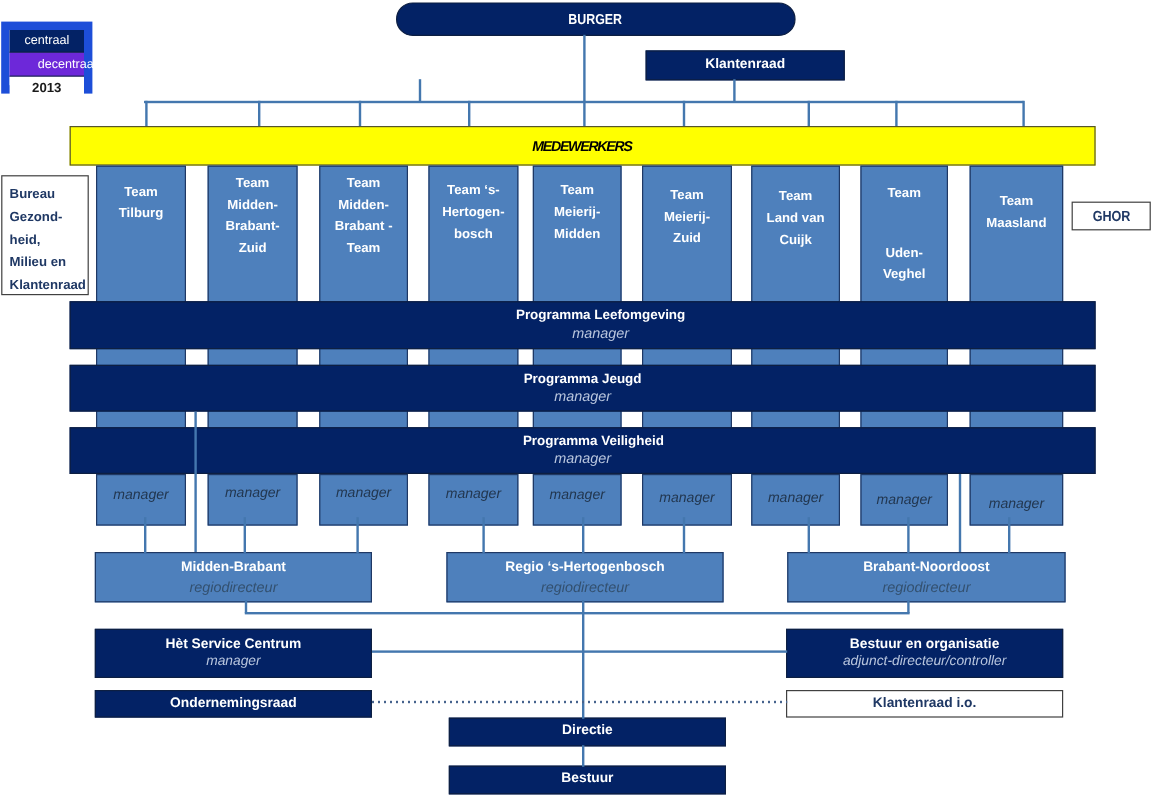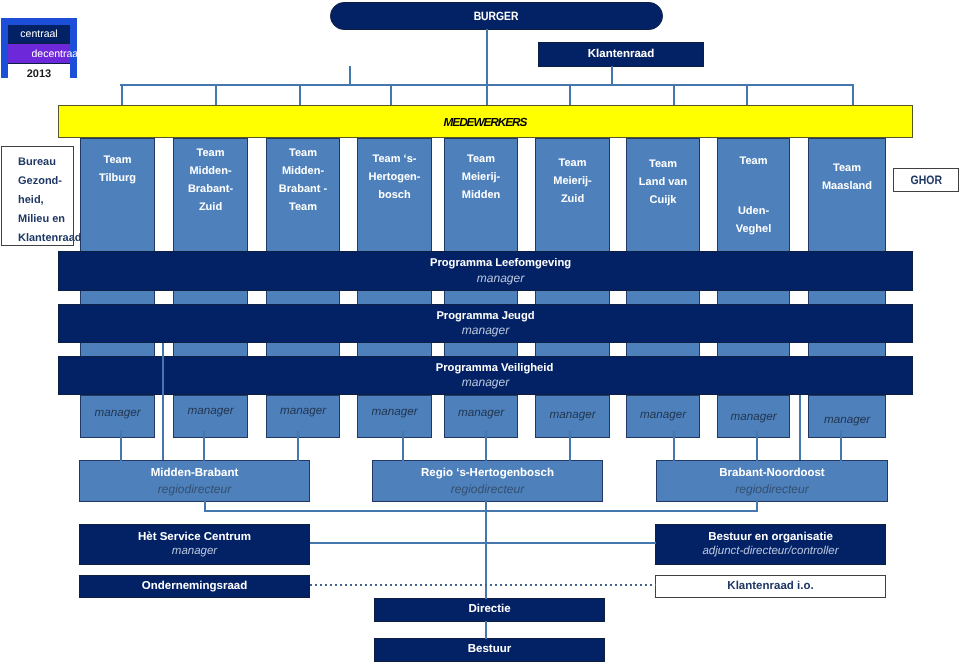--- a/index.html
+++ b/index.html
@@ -113,21 +113,21 @@
     </div>
     <div class="box mid teambox" style="left:717px;top:138px;width:73px;height:257px;justify-content:flex-start;padding-top:14px;">
       <div style="line-height: 17.9px;">Team</div>
       <div style="line-height: 17.9px; margin-top: 32px;">Uden-</div>
       <div style="line-height: 17.9px;">Veghel</div>
     </div>
     <div class="box mid teambox" style="left:808px;top:138px;width:78px;height:257px;justify-content:flex-start;padding-top:21px;">
       <div style="line-height: 17.9px;">Team</div>
       <div style="line-height: 17.9px;">Maasland</div>
     </div>
-    <div class="box white" style="left:1px;top:146px;width:73px;height:100px;font-size:11px;font-weight:bold;justify-content:flex-start;padding-top:6px;padding-left:16px;align-items:flex-start;text-align:left;">
+    <div class="box white" style="left:1px;top:146px;width:73px;height:100px;font-size:11px;font-weight:bold;justify-content:flex-start;padding-top:6px;padding-left:6px;align-items:flex-start;text-align:left;">
       <div style="line-height: 19px;">Bureau</div>
       <div style="line-height: 19px;">Gezond-</div>
       <div style="line-height: 19px;">heid,</div>
       <div style="line-height: 19px;">Milieu en</div>
       <div style="line-height: 19px;">Klantenraad</div>
     </div>
     <div class="box white" style="left:893px;top:168px;width:66px;height:24px;font-size:12.2px;">
       <span class="t-title" style="display: inline-block; transform: scaleX(0.86);">GHOR</span>
     </div>
     <div class="box navy prog" style="left:58px;top:251px;width:855px;height:40px;padding-left:30px;">

